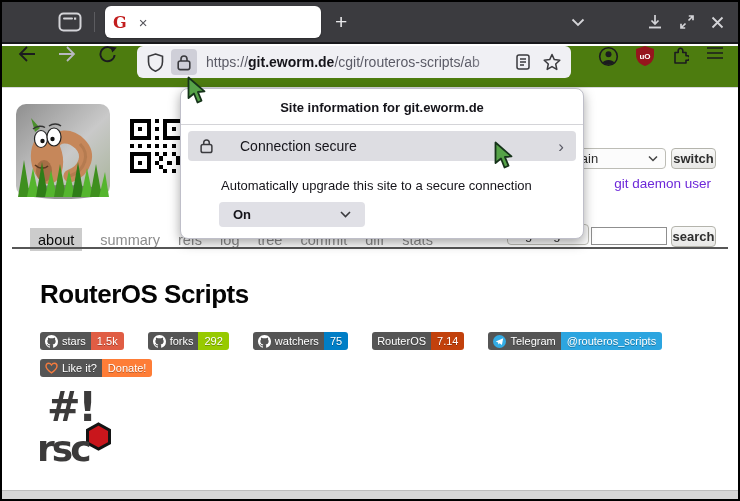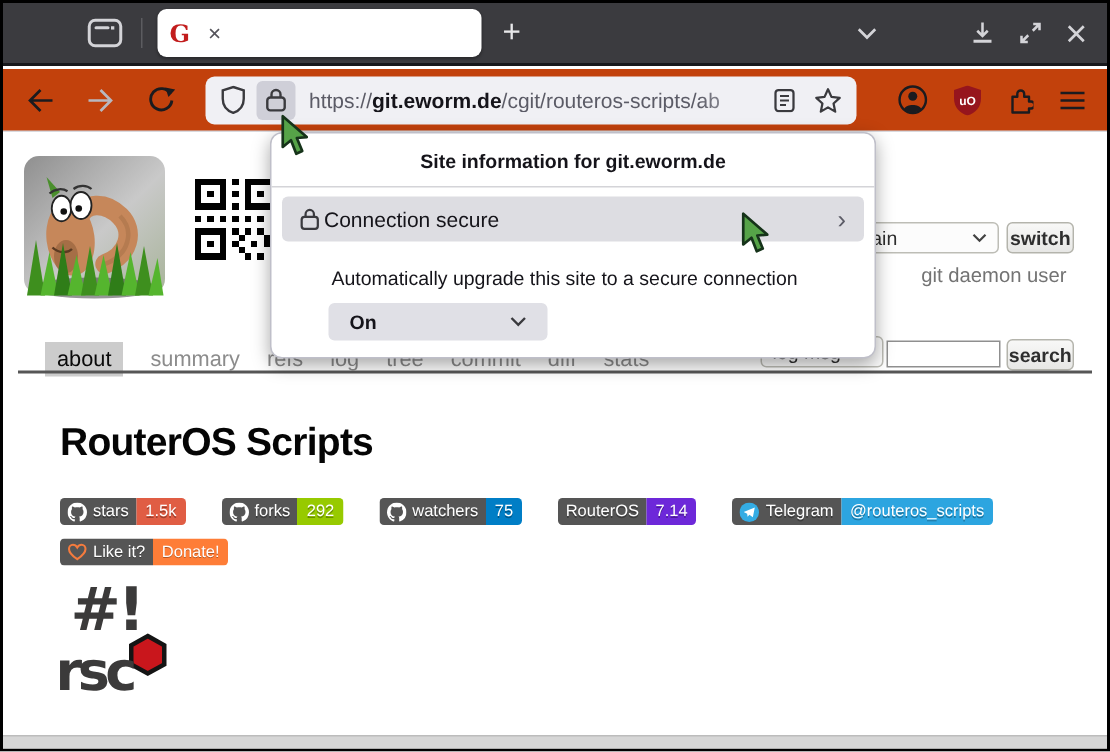--- a/index.html
+++ b/index.html
@@ -12,51 +12,51 @@
   .tab-sep { width:1px; height:20px; background:#5c5c60; margin-left:12px; }
   .tab { margin-left:10px; width:216px; height:32px; background:#fff; border-radius:6px; display:flex; align-items:center; padding:0 8px; box-shadow:0 1px 2px rgba(0,0,0,.3); }
   .favicon { color:#c21d1d; font-family:"DejaVu Serif", serif; font-weight:bold; font-size:16px; margin-right:8px; }
   .tab-title { flex:1; font-size:13px; color:#15141a; white-space:nowrap; overflow:hidden; }
   .tab-close { color:#55545b; font-size:15px; margin-left:4px; cursor:default; }
   .newtab { color:#e8e8ea; font-size:21px; font-weight:300; margin-left:14px; }
   .tabbar-right { margin-left:auto; display:flex; align-items:center; margin-right:14px; }
   .tb-ic { display:flex; align-items:center; }
 
   
-  .toolbar { position:absolute; top:44px; left:0; right:0; height:42px; background:#c2410c; border-bottom:1px solid #d9d9de; display:flex; align-items:center; }
+  .toolbar { position:absolute; top:44px; left:0; right:0; height:42px; background:#4d7c0f; border-bottom:1px solid #d9d9de; display:flex; align-items:flex-start; }
   .nav-ic { display:flex; align-items:center; }
   .urlbar { margin-left:20px; width:434px; height:32px; background:#f0f0f4; border-radius:6px; display:flex; align-items:center; padding:0 10px; }
   .lock-btn { width:26px; height:26px; border-radius:4px; background:#cfcfd8; display:flex; align-items:center; justify-content:center; margin-left:7px; }
   .url-text { margin-left:9px; flex:1; font-size:14px; color:#5b5b66; white-space:nowrap; overflow:hidden;
               -webkit-mask-image:linear-gradient(90deg,#000 84%,transparent 99%); mask-image:linear-gradient(90deg,#000 84%,transparent 99%); }
   .url-domain { font-weight:bold; color:#15141a; }
 
   
   .popup { position:absolute; left:178px; top:86px; width:404px; height:151px; background:#fff; border:1px solid #bfbfc9; border-radius:8px; box-shadow:0 4px 12px rgba(0,0,0,.35); z-index:20; }
   .popup-title { text-align:center; padding-top:11px; font-size:13px; font-weight:bold; color:#15141a; }
   .popup-div { margin-top:9px; border-top:1px solid #d4d4d8; }
   .secure-row { margin:6px 7px 0 7px; height:30px; background:#dddde2; border-radius:4px; display:flex; align-items:center; padding:0 12px; font-size:14px; color:#15141a; }
-  .secure-label { margin-left:3px; }
+  .secure-label { margin-left:27px; }
   .secure-chev { margin-left:auto; color:#5b5b66; font-size:17px; line-height:1; }
   .upgrade-text { margin:17px 0 0 40px; font-size:13px; color:#15141a; }
   .on-select { margin:9px 0 0 38px; width:146px; height:25px; background:#e0e0e6; border-radius:4px; display:flex; align-items:center; padding:0 14px; font-size:13px; font-weight:bold; color:#15141a; }
   .on-select svg { margin-left:auto; }
 
   
   .content { position:absolute; top:87px; left:0; right:0; bottom:0; background:#fff; }
   .worm-logo { position:absolute; left:12px; top:13px; }
   .qr { position:absolute; left:128px; top:28px; }
   .gtk-select { position:absolute; height:21px; background:#fcfcfc; border:1px solid #bdbdb6; border-radius:4px; display:flex; align-items:center; padding:0 7px; font-size:13px; color:#2e2e2e; }
   .gtk-select svg { margin-left:auto; }
   .branch-select { left:560px; top:59px; width:104px; }
   .log-select { left:505px; top:135px; width:82px; }
   .gtk-btn { position:absolute; height:21px; background:linear-gradient(#f8f8f7,#e7e7e5); border:1px solid #b4b4ac; border-radius:4px; font-size:13px; font-weight:bold; color:#2e2e2e; display:flex; align-items:center; justify-content:center; padding:0 8px; }
   .switch-btn { left:669px; top:59px; width:45px; }
   .search-btn { left:669px; top:137px; width:45px; }
-  .daemon-user { position:absolute; right:27px; top:87px; font-size:13.5px; color:#737373;margin-left:16px; }
+  .daemon-user { position:absolute; right:27px; top:87px; font-size:13.5px; color:#6d28d9;margin-left:16px; }
   .cgit-tabs { position:absolute; left:28px; top:139px; display:flex; gap:18px; font-size:14.5px; color:#8c8c8c; align-items:flex-end; }
   .cgit-tab { padding:2px 0 3px; }
   .cgit-tab.active { background:#ccc; color:#0a0a0a; padding:4px 8px 3px; }
   .search-input { position:absolute; left:589px; top:138px; width:76px; height:18px; border:1px solid #8f8f8f; background:#fff; font-size:12px; padding:0 3px; }
   .rule { position:absolute; left:10px; right:10px; top:158px; height:2px; background:#565656; }
   .page-h1 { position:absolute; left:38px; top:190px; font-size:26px; font-weight:bold; color:#050505; letter-spacing:-.5px; }
   .badge-row { position:absolute; left:38px; display:flex; gap:7px; }
   .badge-row.r1 { top:243px;gap:24px; } .badge-row.r2 { top:270px; }
   .badge { display:inline-flex; height:18px; border-radius:3px; overflow:hidden; font-family:"DejaVu Sans", sans-serif; font-size:11px; color:#fff; text-shadow:0 1px 0 rgba(0,0,0,.3); }
   .badge-l { background:#555; display:flex; align-items:center; gap:4px; padding:0 5px; }
@@ -291,21 +291,21 @@
               <path fill="#fff" d="M8 0C3.58 0 0 3.58 0 8c0 3.54 2.29 6.53 5.47 7.59.4.07.55-.17.55-.38 0-.19-.01-.82-.01-1.49-2.01.37-2.53-.49-2.69-.94-.09-.23-.48-.94-.82-1.13-.28-.15-.68-.52-.01-.53.63-.01 1.08.58 1.23.82.72 1.21 1.87.87 2.33.66.07-.52.28-.87.51-1.07-1.78-.2-3.64-.89-3.64-3.95 0-.87.31-1.59.82-2.15-.08-.2-.36-1.02.08-2.12 0 0 .67-.21 2.2.82.64-.18 1.32-.27 2-.27s1.36.09 2 .27c1.53-1.04 2.2-.82 2.2-.82.44 1.1.16 1.92.08 2.12.51.56.82 1.27.82 2.15 0 3.07-1.87 3.75-3.65 3.95.29.25.54.73.54 1.48 0 1.07-.01 1.93-.01 2.2 0 .21.15.46.55.38A8.01 8.01 0 0 0 16 8c0-4.42-3.58-8-8-8z"></path>
             </svg>
             <span>watchers</span>
           </span>
         <span class="badge-r" style="background: rgb(0, 126, 198);">75</span>
       </span>
       <span class="badge">
         <span class="badge-l">
             <span>RouterOS</span>
           </span>
-        <span class="badge-r" style="background: #6d28d9;">7.14</span>
+        <span class="badge-r" style="background: #c2410c;">7.14</span>
       </span>
       <span class="badge">
         <span class="badge-l">
             <svg width="13" height="13" viewBox="0 0 13 13">
               <circle cx="6.5" cy="6.5" r="6.5" fill="#34ace4"></circle>
               <path d="M2.8 6.4L10.2 3.3L8.9 9.9L6.6 8.2L5.4 9.5L5.1 7.5Z" fill="#fff"></path>
             </svg>
             <span>Telegram</span>
           </span>
         <span class="badge-r" style="background: rgb(44, 165, 224);">@routeros_scripts</span>

